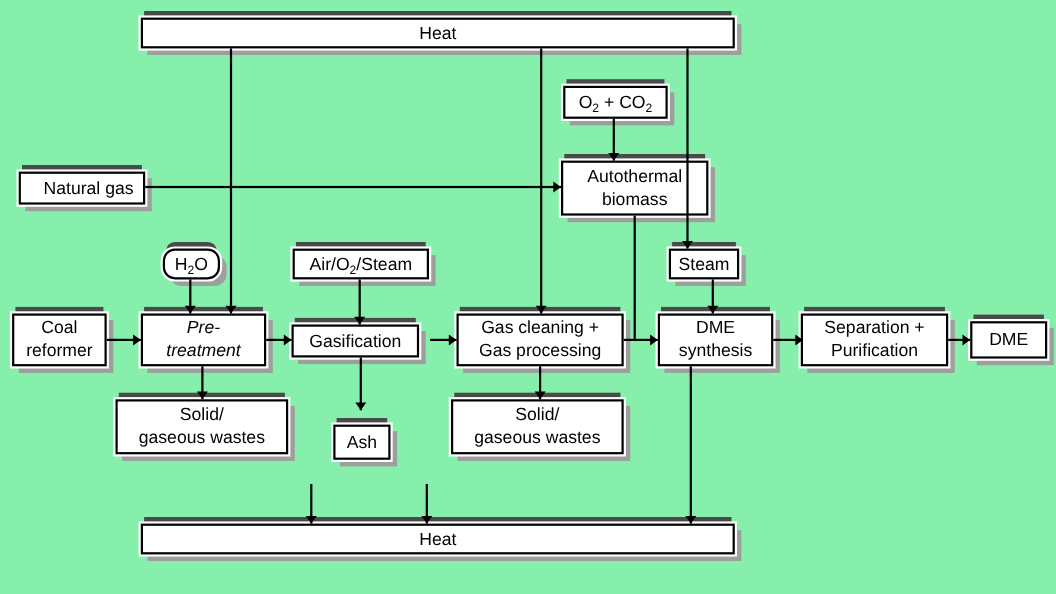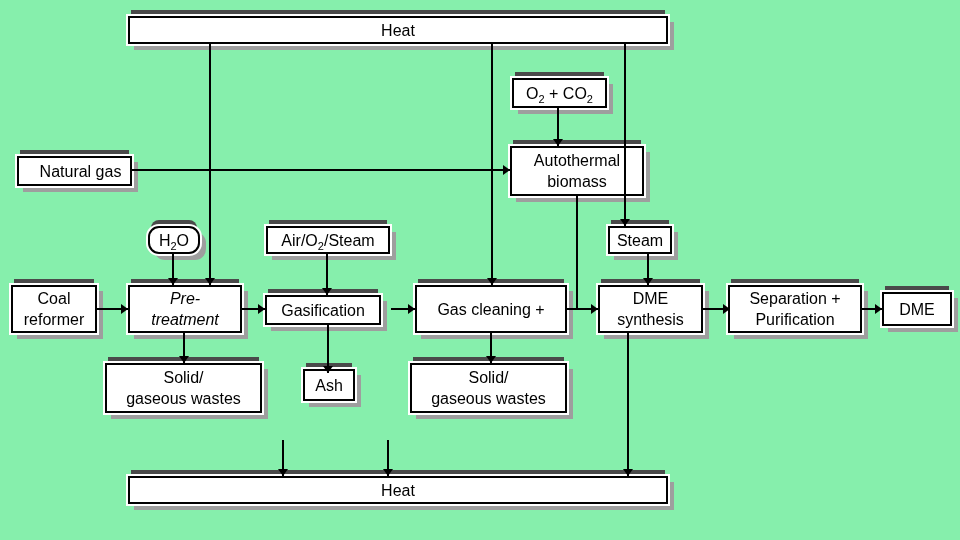--- a/index.html
+++ b/index.html
@@ -34,21 +34,21 @@
   #air-o2-steam    { left:266px; top:226px; width:124px; height:28px; }
   #steam           { left:608px; top:226px; width:64px;  height:28px; }
   #coal-biomass    { left:11px;  top:285px; width:86px;  height:48px; }
   #pre-treatment   { left:128px; top:285px; width:114px; height:48px;font-style:italic; }
   #gasification    { left:265px; top:295px; width:116px; height:30px; }
   #gas-cleaning    { left:415px; top:285px; width:152px; height:48px; }
   #dme-synthesis   { left:598px; top:285px; width:105px; height:48px; }
   #separation      { left:728px; top:285px; width:134px; height:48px; }
   #dme             { left:882px; top:292px; width:70px;  height:34px; }
   #wastes-left     { left:105px; top:363px; width:157px; height:50px; }
-  #ash             { left:303px; top:369px; width:52px;  height:32px; }
+  #ash             { left:303px; top:386px; width:52px;  height:32px; }
   #wastes-right    { left:410px; top:363px; width:157px; height:50px; }
   #heat-bottom     { left:128px; top:476px; width:540px; height:28px; }
 </style>
 </head>
 <body>
 
 <div id="stage">
 
   <div class="box bar" id="heat-top">
     <span class="lbl">Heat</span>
@@ -88,20 +88,21 @@
     <span class="lbl">Pre-</span>
     <span class="lbl">treatment</span>
   </div>
 
   <div class="box" id="gasification">
     <span class="lbl">Gasification</span>
   </div>
 
   <div class="box" id="gas-cleaning">
     <span class="lbl">Gas cleaning +</span>
+    <span class="lbl">Gas processing</span>
   </div>
 
   <div class="box" id="dme-synthesis">
     <span class="lbl">DME</span>
     <span class="lbl">synthesis</span>
   </div>
 
   <div class="box" id="separation">
     <span class="lbl">Separation +</span>
     <span class="lbl">Purification</span>

